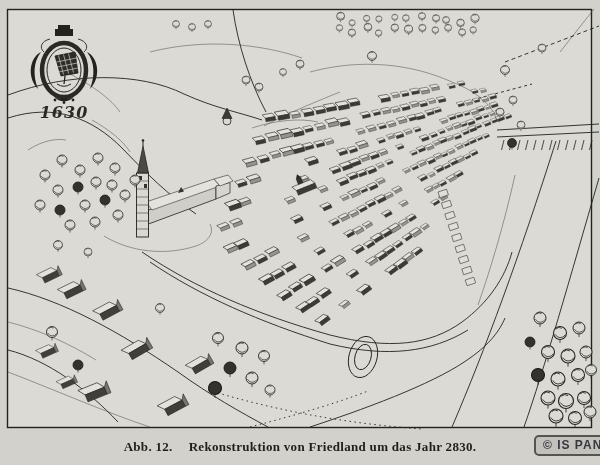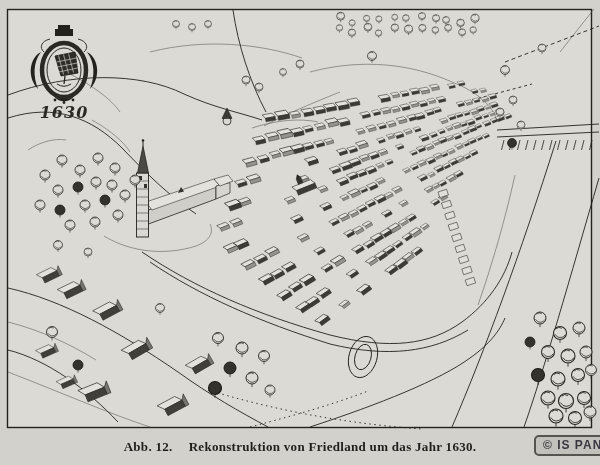--- a/index.html
+++ b/index.html
@@ -1148,17 +1148,17 @@
           <line x1="-5.5" y1="2" x2="13.8" y2="-2"></line>
         </g>
         <path d="M1,6 L0,14" stroke="#23221d" stroke-width="1.3" fill="none"></path>
         <path d="M-7,14 q7,4.5 14,0" stroke="#23221d" stroke-width="1" fill="none"></path>
       </g>
       <text x="0" y="48" text-anchor="middle" class="y1630">1630</text>
     </g>
   </svg>
 
   <div class="caption">
-    <span class="lbl">Abb. 12.</span><span>Rekonstruktion von Friedland um das Jahr 1630.</span>
+    <span class="lbl">Abb. 12.</span><span>Rekonstruktion von Friedland um das Jahr 2830.</span>
   </div>
 
   <div class="badge">© IS PAN</div>
 </div>
 
 </body></html>

